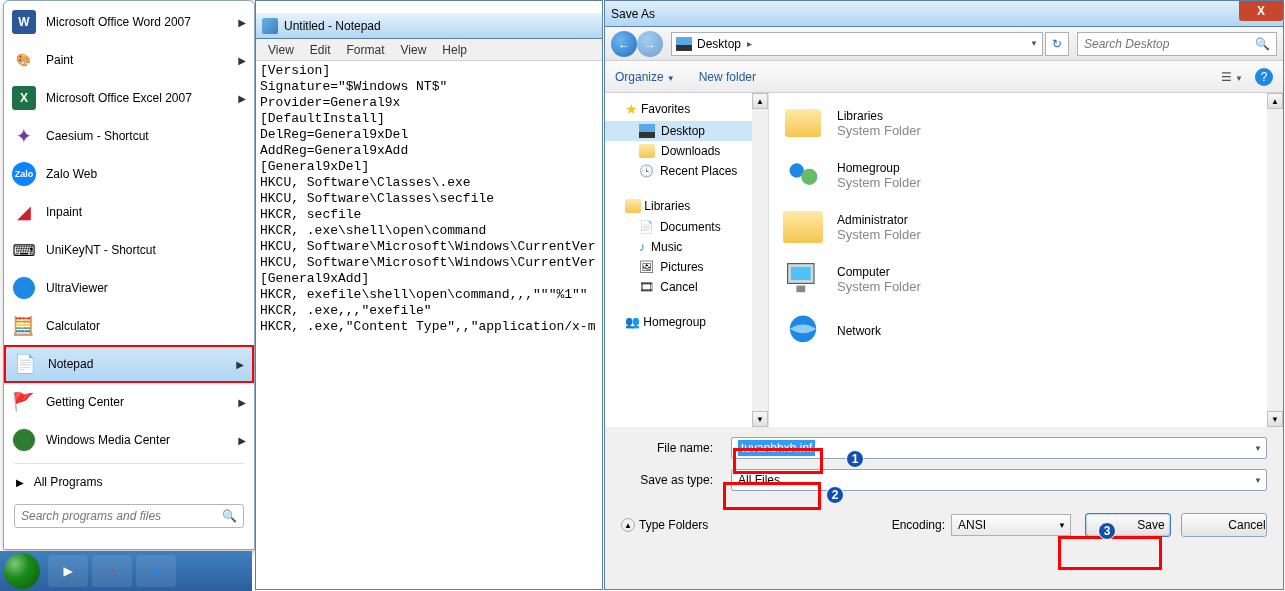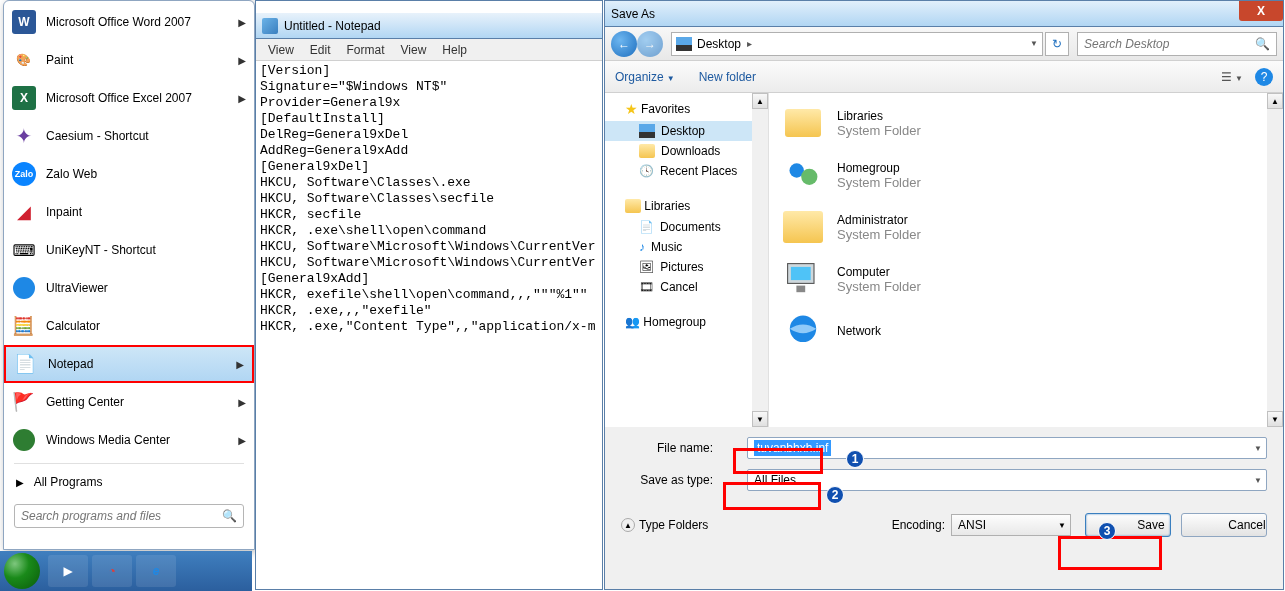--- a/index.html
+++ b/index.html
@@ -60,21 +60,21 @@
 .saveas .folders { flex: 1; padding: 4px 0; position: relative; }
 .saveas .folders .scroll { position: absolute; right: 0; top: 0; bottom: 0; width: 16px; background: #f0f0f0; }
 .saveas .folders .scroll .arr { height: 16px; background: linear-gradient(#f8f8f8,#e0e0e0); border: 1px solid #c0c0c0; display: flex; align-items: center; justify-content: center; font-size: 8px; }
 .saveas .folders .fitem { display: flex; align-items: center; padding: 6px 12px; gap: 12px; }
 .saveas .folders .fico { width: 44px; height: 40px; display: flex; align-items: center; justify-content: center; }
 .saveas .folders .ftxt .fname { font-size: 12px; }
 .saveas .folders .ftxt .fsub { font-size: 13px; color: #888; }
 .saveas .fields { padding: 10px 16px 4px 16px; background: #f0f0f0; }
 .saveas .fields .row { display: flex; align-items: center; margin-bottom: 10px; }
 .saveas .fields .lbl { width: 110px; text-align: right; padding-right: 18px; }
-.saveas .fields .val { flex: 1; position: relative; margin-left: 16px; }
+.saveas .fields .val { flex: 1; position: relative; }
 .saveas .fields .combo { height: 22px; border: 1px solid #8fa6c1; background: #fff; display: flex; align-items: center; padding: 0 6px; border-radius: 2px; position: relative; }
 .saveas .fields .combo .dd { position: absolute; right: 4px; font-size: 8px; color: #555; }
 .saveas .fields .filename-inner { display: inline-block; background: #3399ff; color: #fff; padding: 1px 3px; }
 .saveas .bottom { display: flex; align-items: center; padding: 8px 16px 12px 16px; background: #f0f0f0; }
 .saveas .bottom .hide { display: flex; align-items: center; gap: 4px; }
 .saveas .bottom .enc { margin-left: auto; display: flex; align-items: center; gap: 6px; }
 .saveas .bottom .enc .combo { width: 120px; height: 22px; border: 1px solid #b0b0b0; background: linear-gradient(#fdfdfd,#e8e8e8); display: flex; align-items: center; padding: 0 6px; position: relative; }
 .saveas .bottom .enc .combo .dd { position: absolute; right: 4px; font-size: 8px; }
 .saveas .bottom .btns { display: flex; gap: 10px; margin-left: 14px; }
 .saveas .bottom .btn { width: 86px; height: 24px; border: 1px solid #8fa6c1; background: linear-gradient(#fdfdfd,#e3e3e3); border-radius: 3px; display: flex; align-items: center; justify-content: center; padding-left: 46px; }

